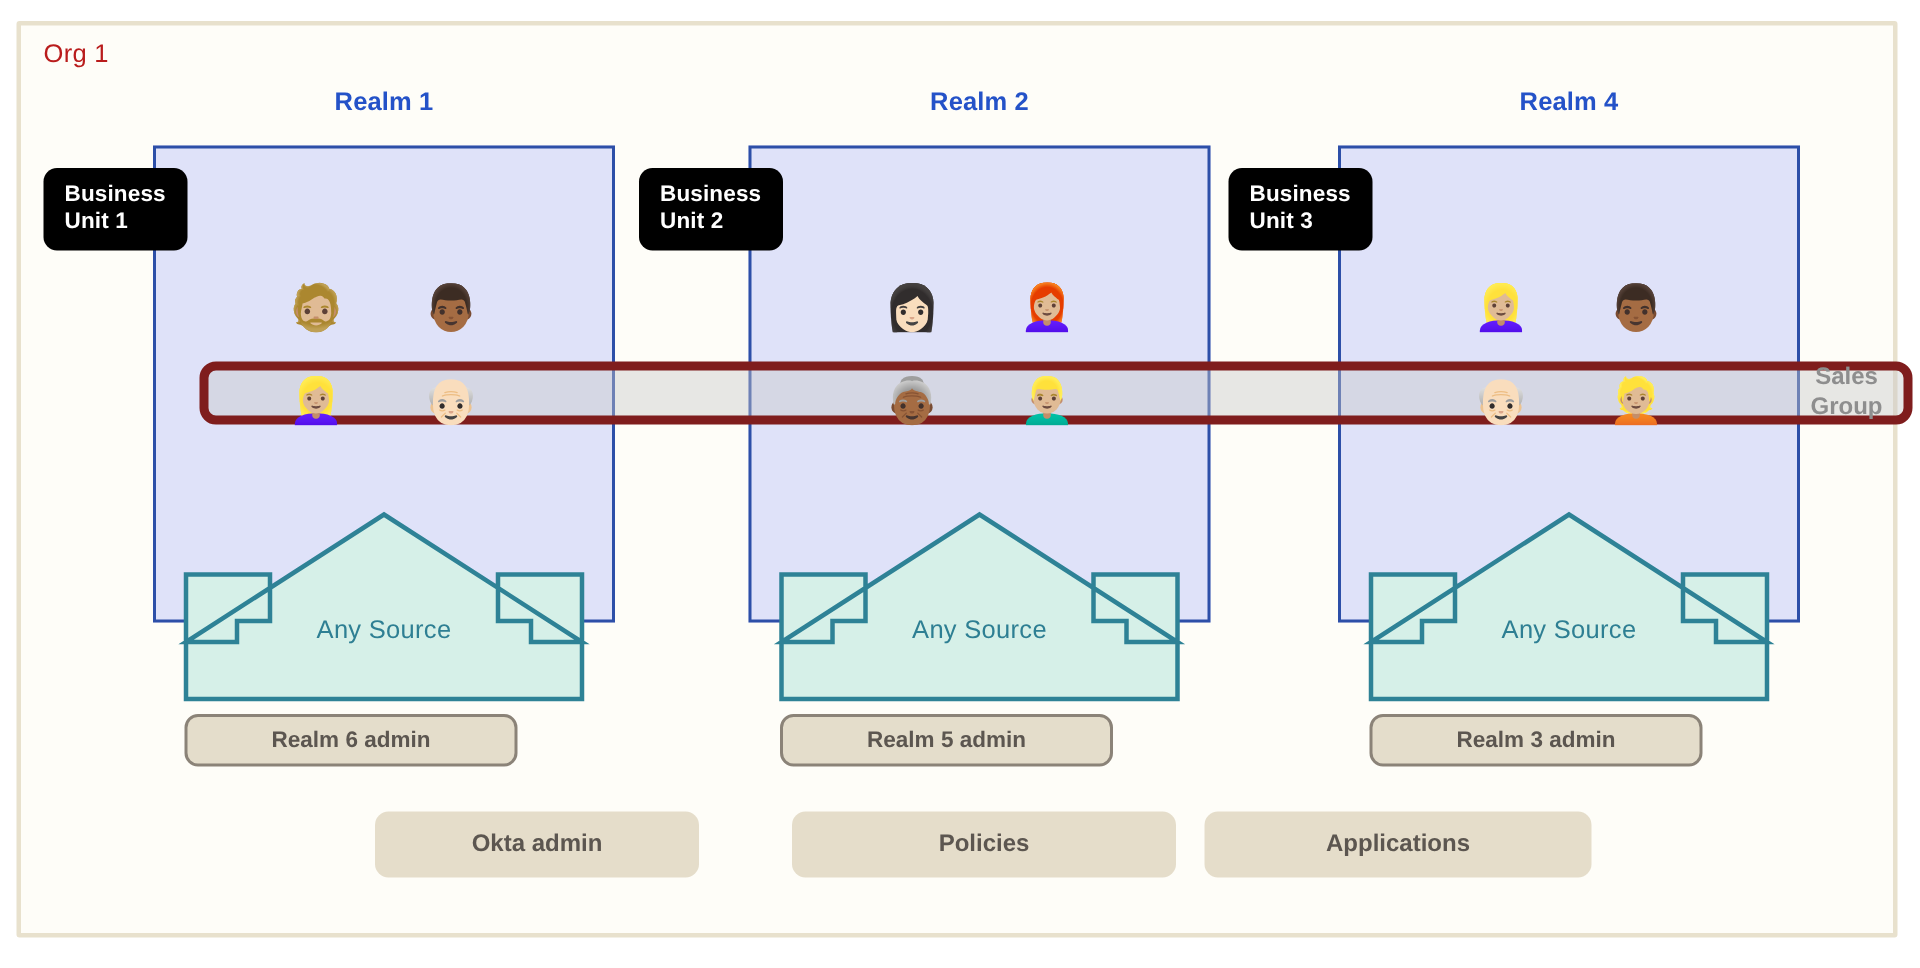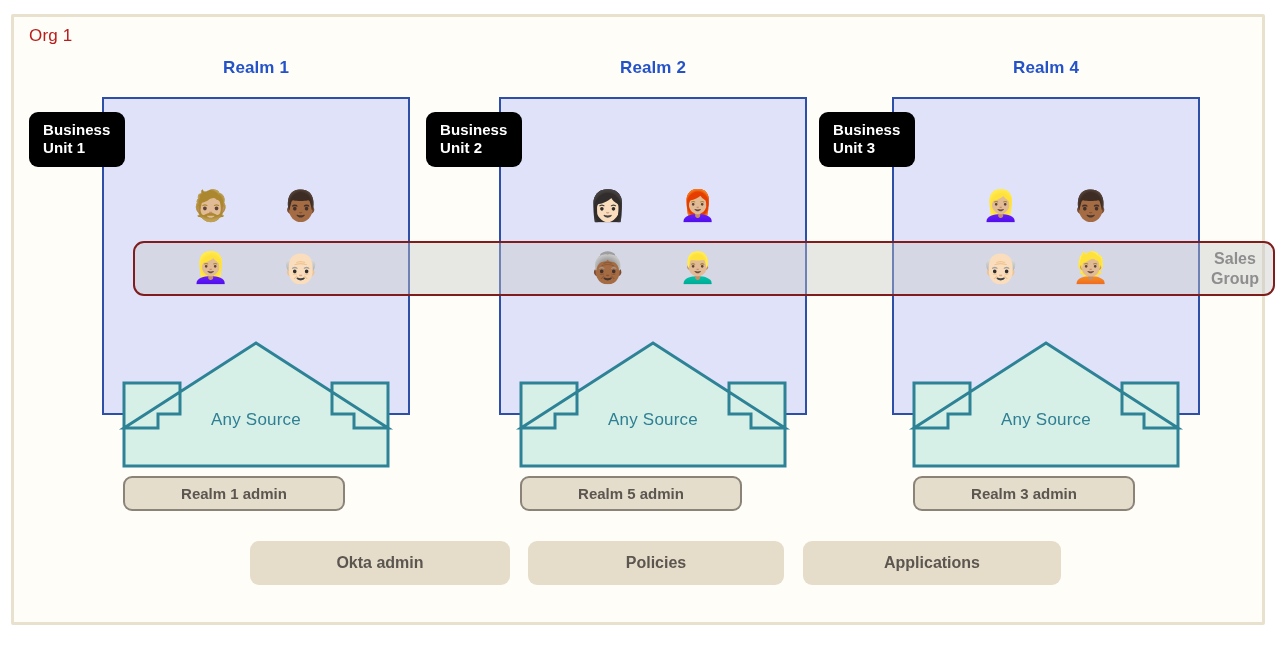--- a/index.html
+++ b/index.html
@@ -108,24 +108,24 @@
     text-align: center;
     font-family: "DejaVu Sans", sans-serif;
   }
 
   
   .sales-band {
     position: absolute;
     left: 133px;
     top: 241px;
     width: 1142px;
-    height: 55px;
+    height: 42px;
     box-sizing: border-box;
     background: rgba(199,199,199,0.42);
-    border: 2px solid #7f1d1d;
+    border: 6px solid #7f1d1d;
     border-radius: 11px;
     z-index: 3;
   }
   .sales-band-label {
     position: absolute;
     right: 14px;
     top: 50%;
     transform: translateY(-50%);
     text-align: center;
     font-size: 16px;
@@ -229,21 +229,21 @@
                  L7 45
                  L63 45
                  L63 76
                  L41 76
                  L41 90
                  L7 90 Z" fill="#d6f0e8" stroke="#2e8296" stroke-width="3" stroke-linejoin="miter"></path>
       </svg>
       <div class="house-label">Any Source</div>
     </div>
 
-    <div class="realm-admin">Realm 1 admin</div>
+    <div class="realm-admin">Realm 6 admin</div>
   </div>
 
   <div class="realm-col" style="left:499px;">
     <div class="realm-title">Realm 2</div>
     <div class="realm-box"></div>
     <div class="avatar-row top">
       <span class="avatar">👩🏻</span>
       <span class="avatar">👩🏼‍🦰</span>
     </div>
     <div class="avatar-row bottom">
@@ -313,17 +313,17 @@
     </div>
 
     <div class="realm-admin">Realm 3 admin</div>
   </div>
 
   <div class="sales-band">
     <div class="sales-band-label">Sales
 Group</div>
   </div>
 
-  <div class="global-btn" style="left:250px; width:260px;">Okta admin</div>
+  <div class="global-btn" style="left:250px; width:216px;">Okta admin</div>
   <div class="global-btn" style="left:528px; width:256px;">Policies</div>
   <div class="global-btn" style="left:803px; width:258px;">Applications</div>
 
 </div>
 
 </body></html>

